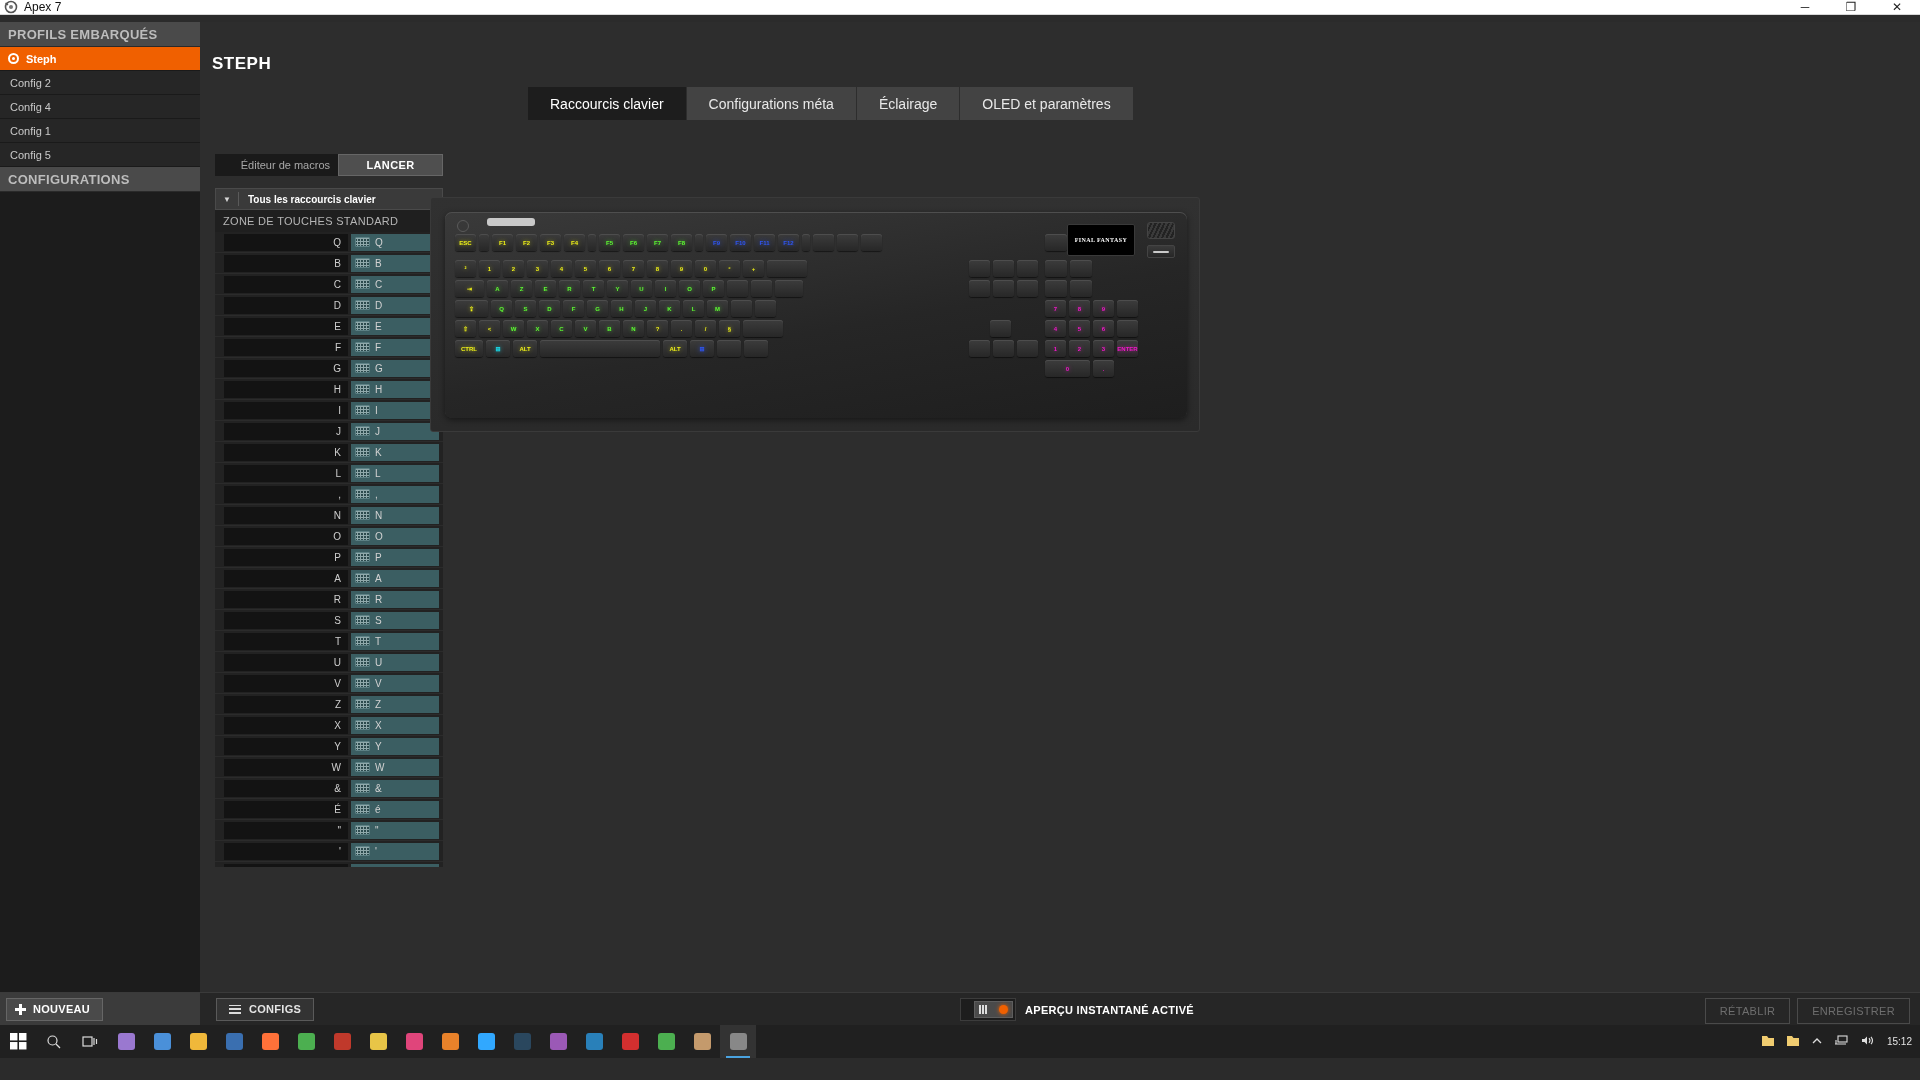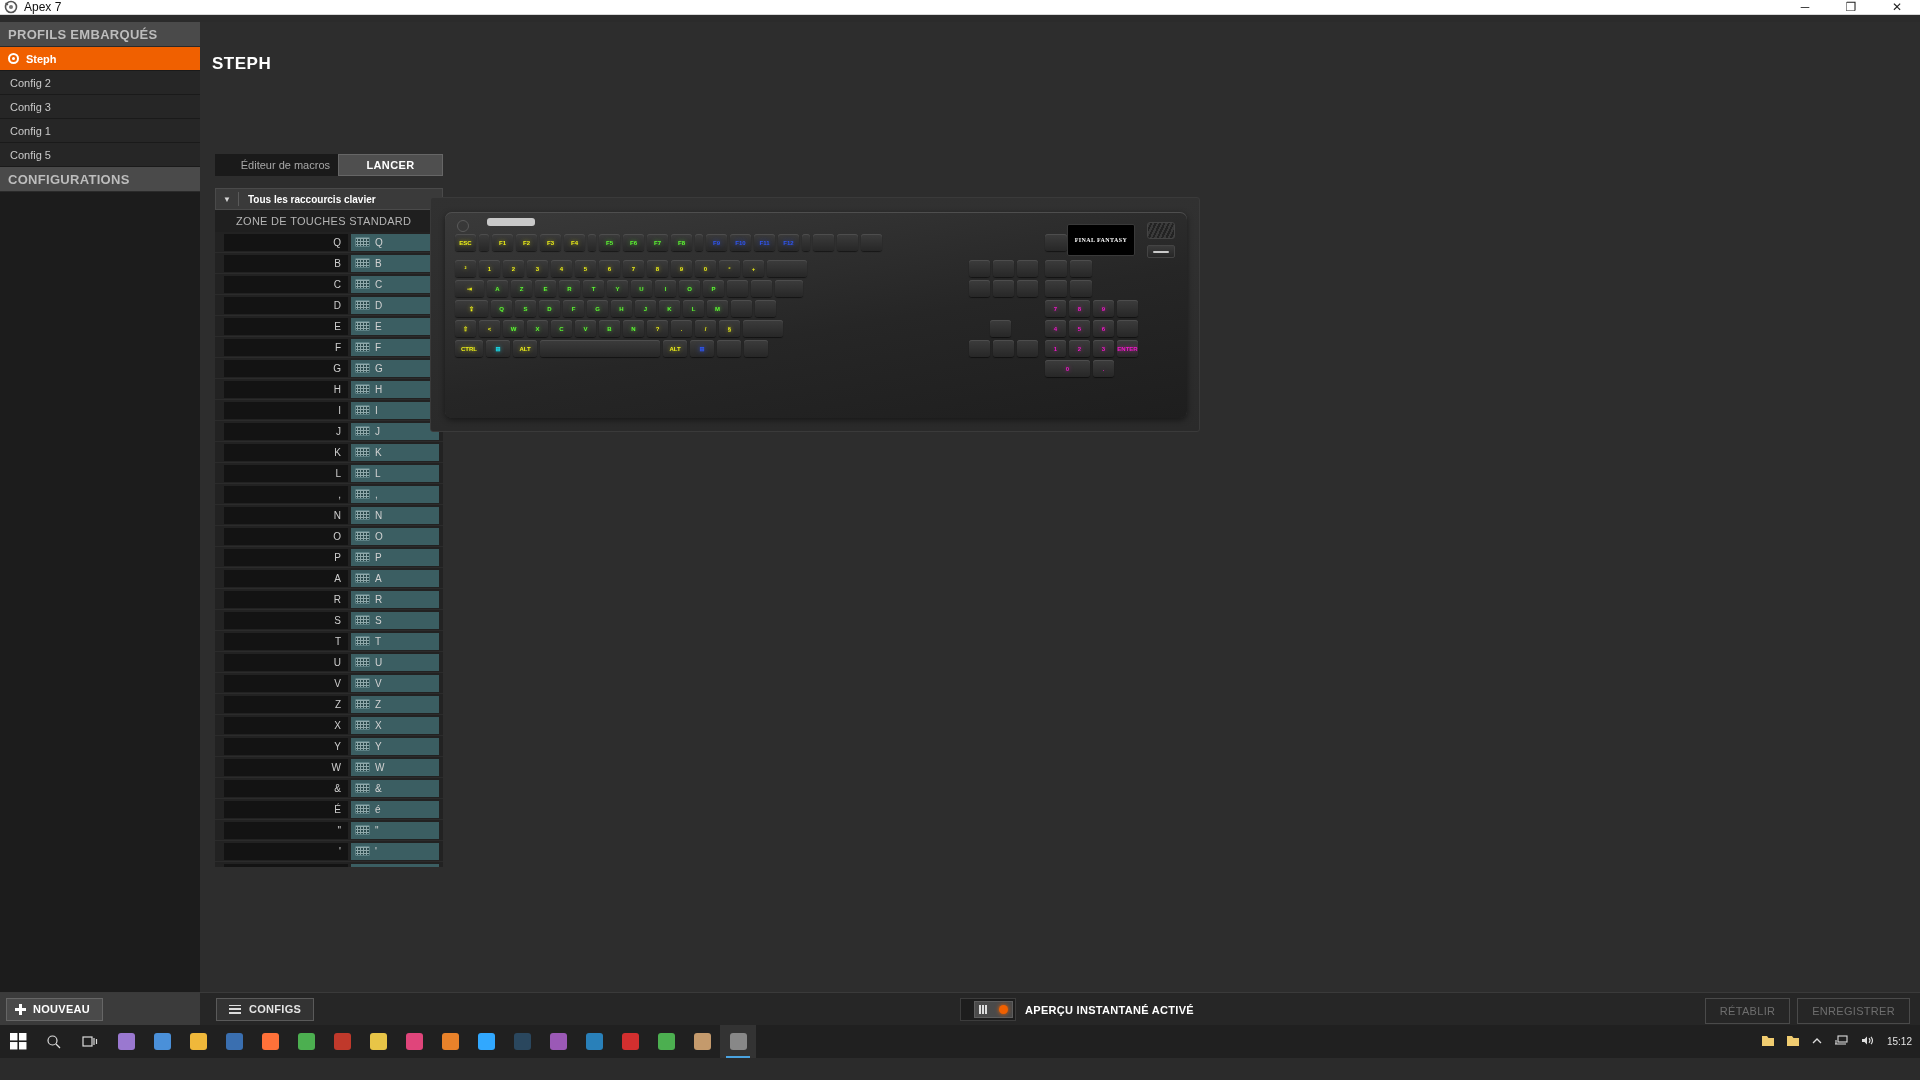--- a/index.html
+++ b/index.html
@@ -56,21 +56,21 @@
     display:flex; align-items:center; justify-content:center; font-size:11px;
     font-weight:bold; color:#fff; letter-spacing:.4px; }
 
   .collapse-row { height:22px; background:#3a3a3a; display:flex; align-items:center;
     border:1px solid #4a4a4a; }
   .collapse-arrow { width:22px; text-align:center; font-size:8px; color:#d5d5d5; }
   .collapse-sep { width:1px; height:14px; background:#5a5a5a; }
   .collapse-title { font-size:10px; font-weight:bold; color:#fff; padding-left:9px; }
 
   .zone-head { height:22px; background:#1f1f1f; display:flex; align-items:center;
-    padding-left:21px; font-size:11px; color:#b5b5b5; letter-spacing:.3px;
+    padding-left:8px; font-size:11px; color:#b5b5b5; letter-spacing:.3px;
     position:relative; }
   .help-q { position:absolute; right:6px; top:2px; font-size:9px; color:#8a8a8a; }
 
   .keylist { height:635px; overflow:hidden; position:relative; background:#222; }
   .key-row { height:21px; display:flex; align-items:center; padding:0 4px 0 9px;
     border-bottom:1px solid #2b2b2b; }
   .key-name { flex:1; height:17px; background:#131313; display:flex; align-items:center;
     justify-content:flex-end; padding-right:7px; font-size:10px; color:#cfcfcf; }
   .key-bind { width:88px; height:17px; background:#3b5e62; display:flex;
     align-items:center; padding-left:4px; margin-left:3px; gap:5px; }
@@ -193,35 +193,41 @@
     <div class="side-header">PROFILS EMBARQUÉS</div>
     <div id="profile-list">
         <div class="prof-item active">
           <span class="prof-dot"></span>
           <span class="prof-label">Steph</span>
         </div>
         <div class="prof-item">
           <span class="prof-label">Config 2</span>
         </div>
         <div class="prof-item">
-          <span class="prof-label">Config 3</span>
+          <span class="prof-label">Config 4</span>
         </div>
         <div class="prof-item">
           <span class="prof-label">Config 1</span>
         </div>
         <div class="prof-item">
           <span class="prof-label">Config 5</span>
         </div>
       </div>
     <div class="side-header second">CONFIGURATIONS</div>
   </div>
 
   <div class="content">
     <div class="page-title">STEPH</div>
 
+    <div class="tabs" id="tab-bar">
+        <div class="tab active">Raccourcis clavier</div>
+        <div class="tab">Configurations méta</div>
+        <div class="tab">Éclairage</div>
+        <div class="tab">OLED et paramètres</div>
+      </div>
 
     <div class="leftpanel">
       <div class="macro-row">
         <div class="macro-label">Éditeur de macros</div>
         <div class="macro-btn">LANCER</div>
       </div>
 
       <div class="collapse-row">
         <span class="collapse-arrow">▼</span>
         <span class="collapse-sep"></span>

